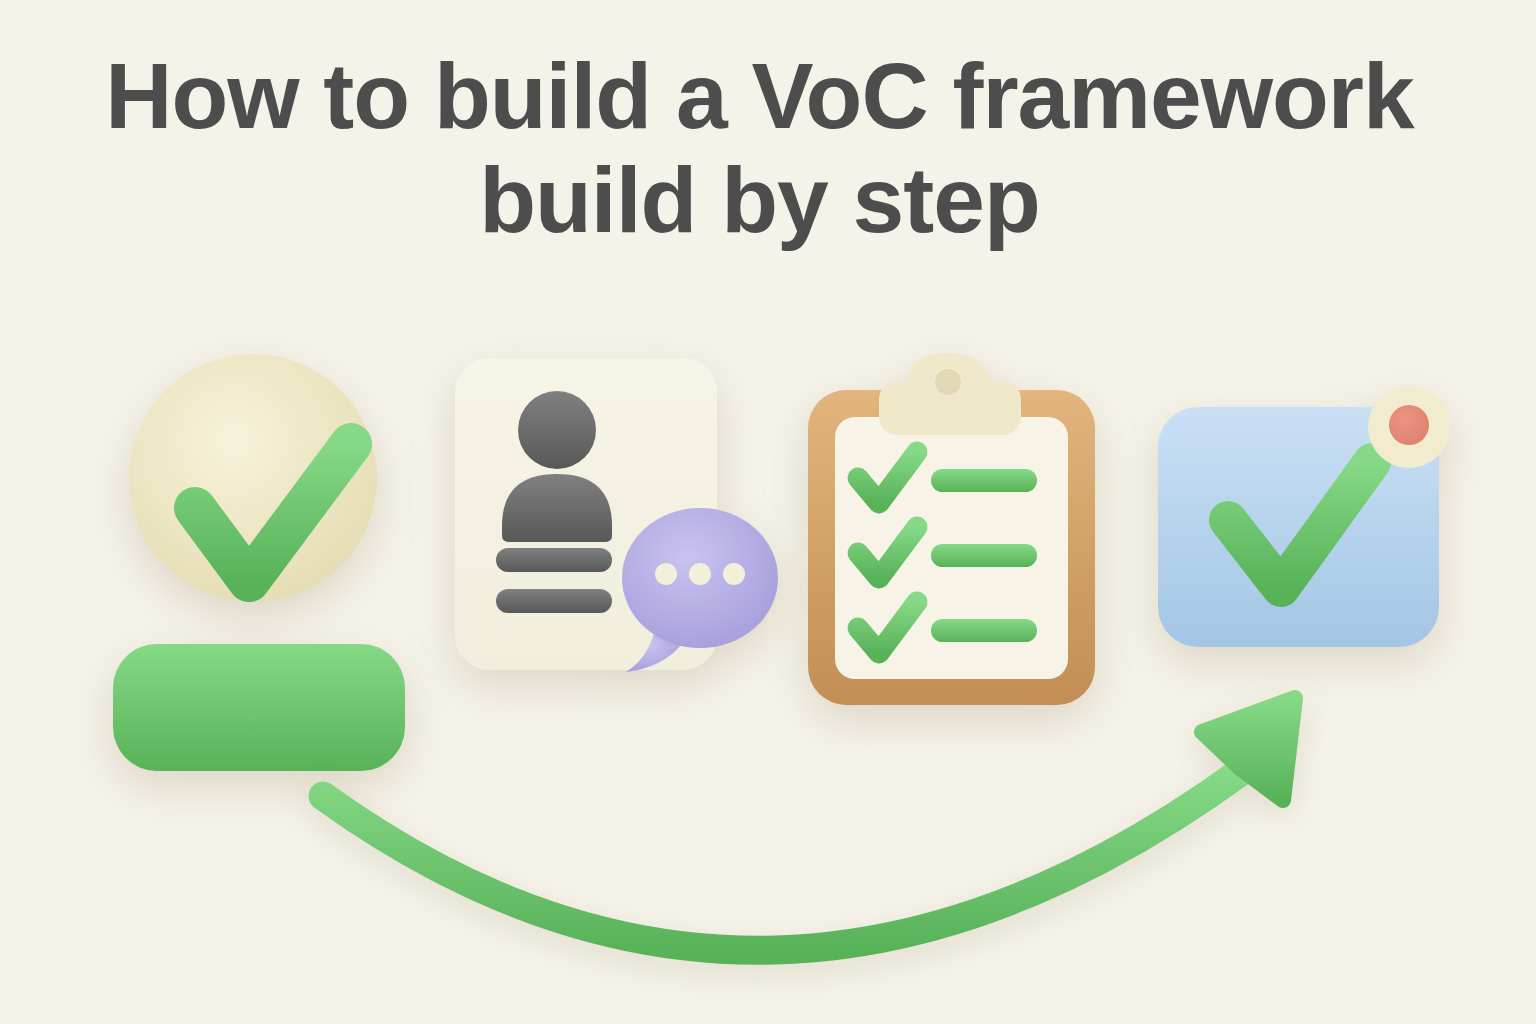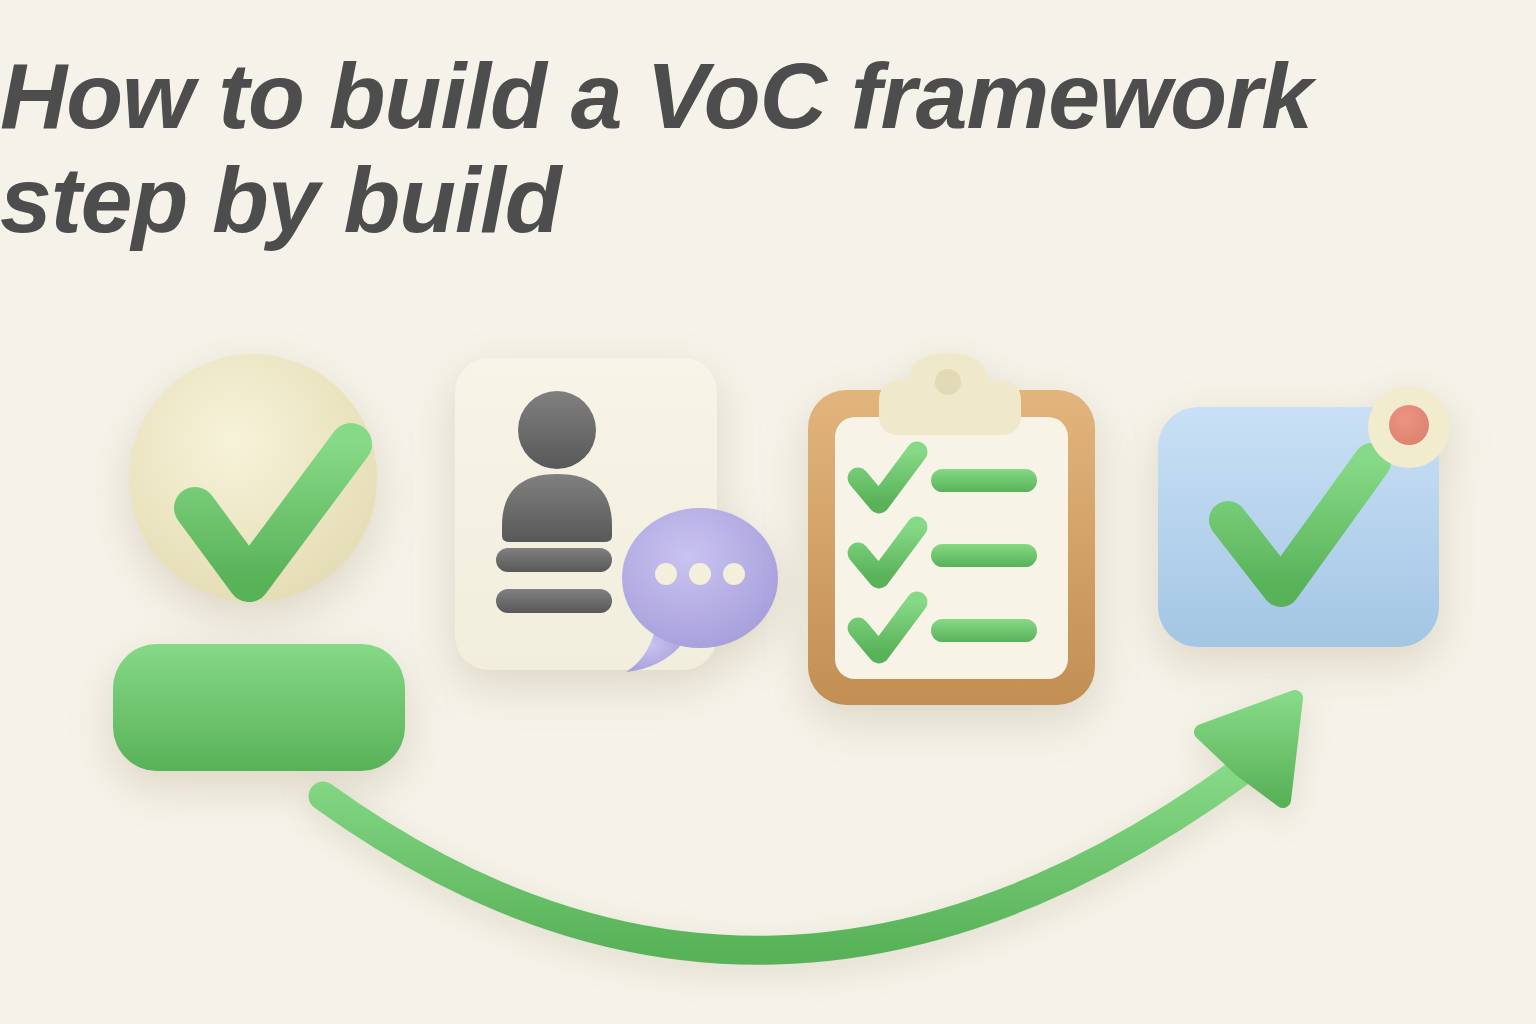--- a/index.html
+++ b/index.html
@@ -4,39 +4,39 @@
 <style>
   html,body{margin:0;padding:0;}
   body{
     width:1536px;height:1024px;position:relative;overflow:hidden;
     background:var(--background,#f5f2e9);
     font-family:"Liberation Sans", sans-serif;
   }
   .stage{position:absolute;inset:0;}
   .title{
     position:absolute;top:44px;left:0;right:17px;
+    text-align:center;
     font-weight:bold;
     font-size:93px;
     line-height:1.12;
     letter-spacing:-1px;
     color:var(--title-text,#4d4d4d);
-    font-style:italic;
   }
   .icon-svg{position:absolute;overflow:visible;}
   .soft-shadow{filter:drop-shadow(0 16px 22px rgba(125,110,60,0.20));}
   .soft-shadow-light{filter:drop-shadow(0 10px 16px rgba(125,110,60,0.16));}
 </style>
 </head>
 <body>
 
 <div class="stage">
 
   <div class="title">
     <div>How to build a VoC framework</div>
-    <div>step by build</div>
+    <div>build by step</div>
   </div>
 
   <svg width="0" height="0" style="position:absolute" aria-hidden="true">
     <defs>
       <linearGradient id="gGreen" x1="0" y1="0" x2="0" y2="1">
         <stop offset="0" style="stop-color:var(--green-light,#86d986)"></stop>
         <stop offset="1" style="stop-color:var(--green-dark,#58b258)"></stop>
       </linearGradient>
       <radialGradient id="gCream" cx="0.42" cy="0.35" r="0.75">
         <stop offset="0" style="stop-color:var(--cream-light,#f7f3da)"></stop>

